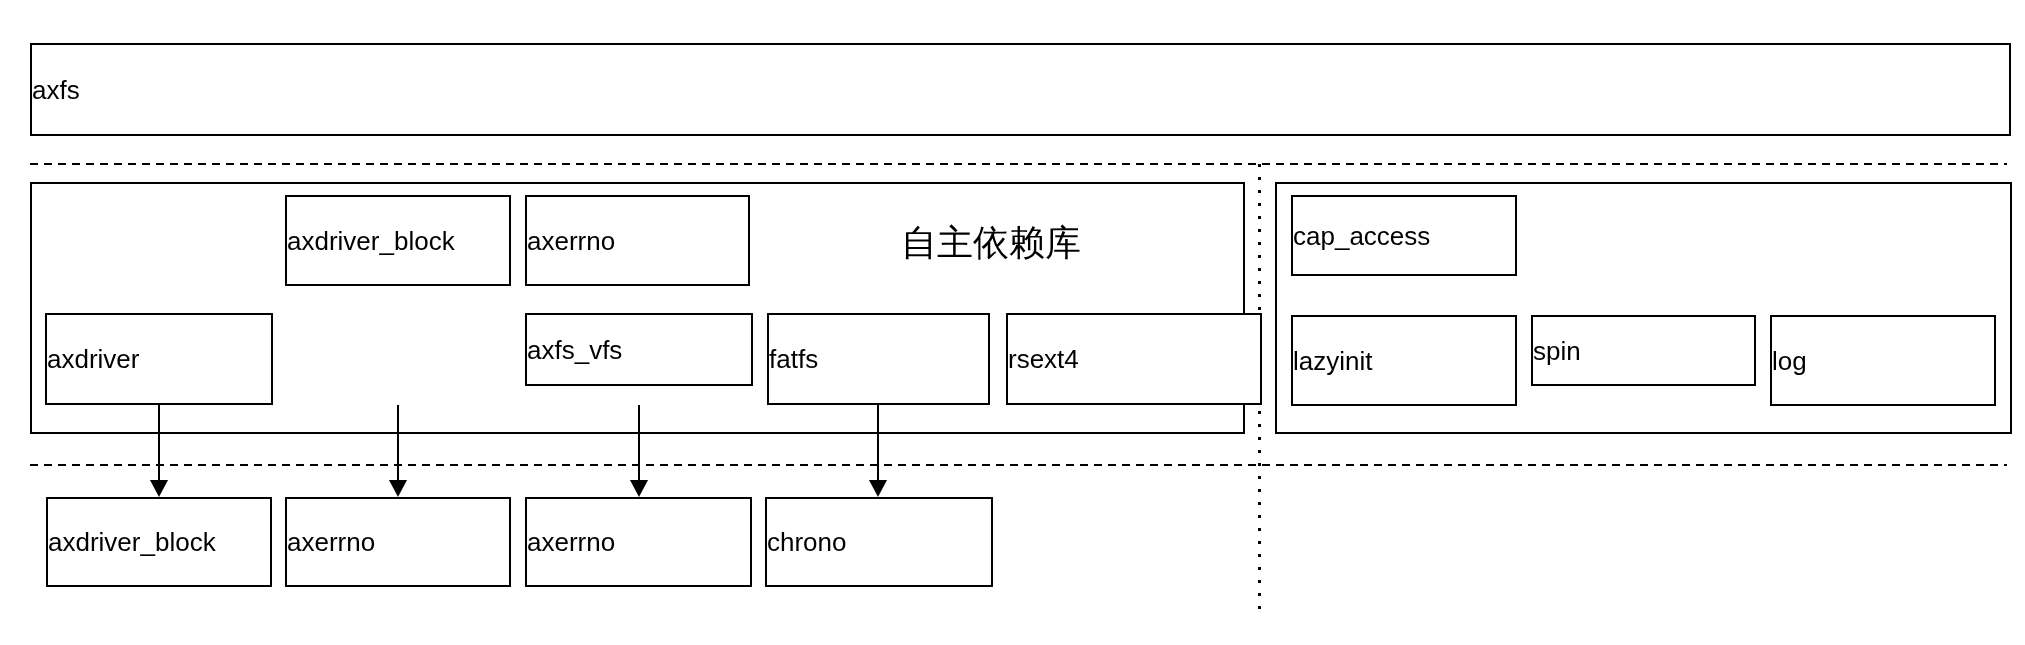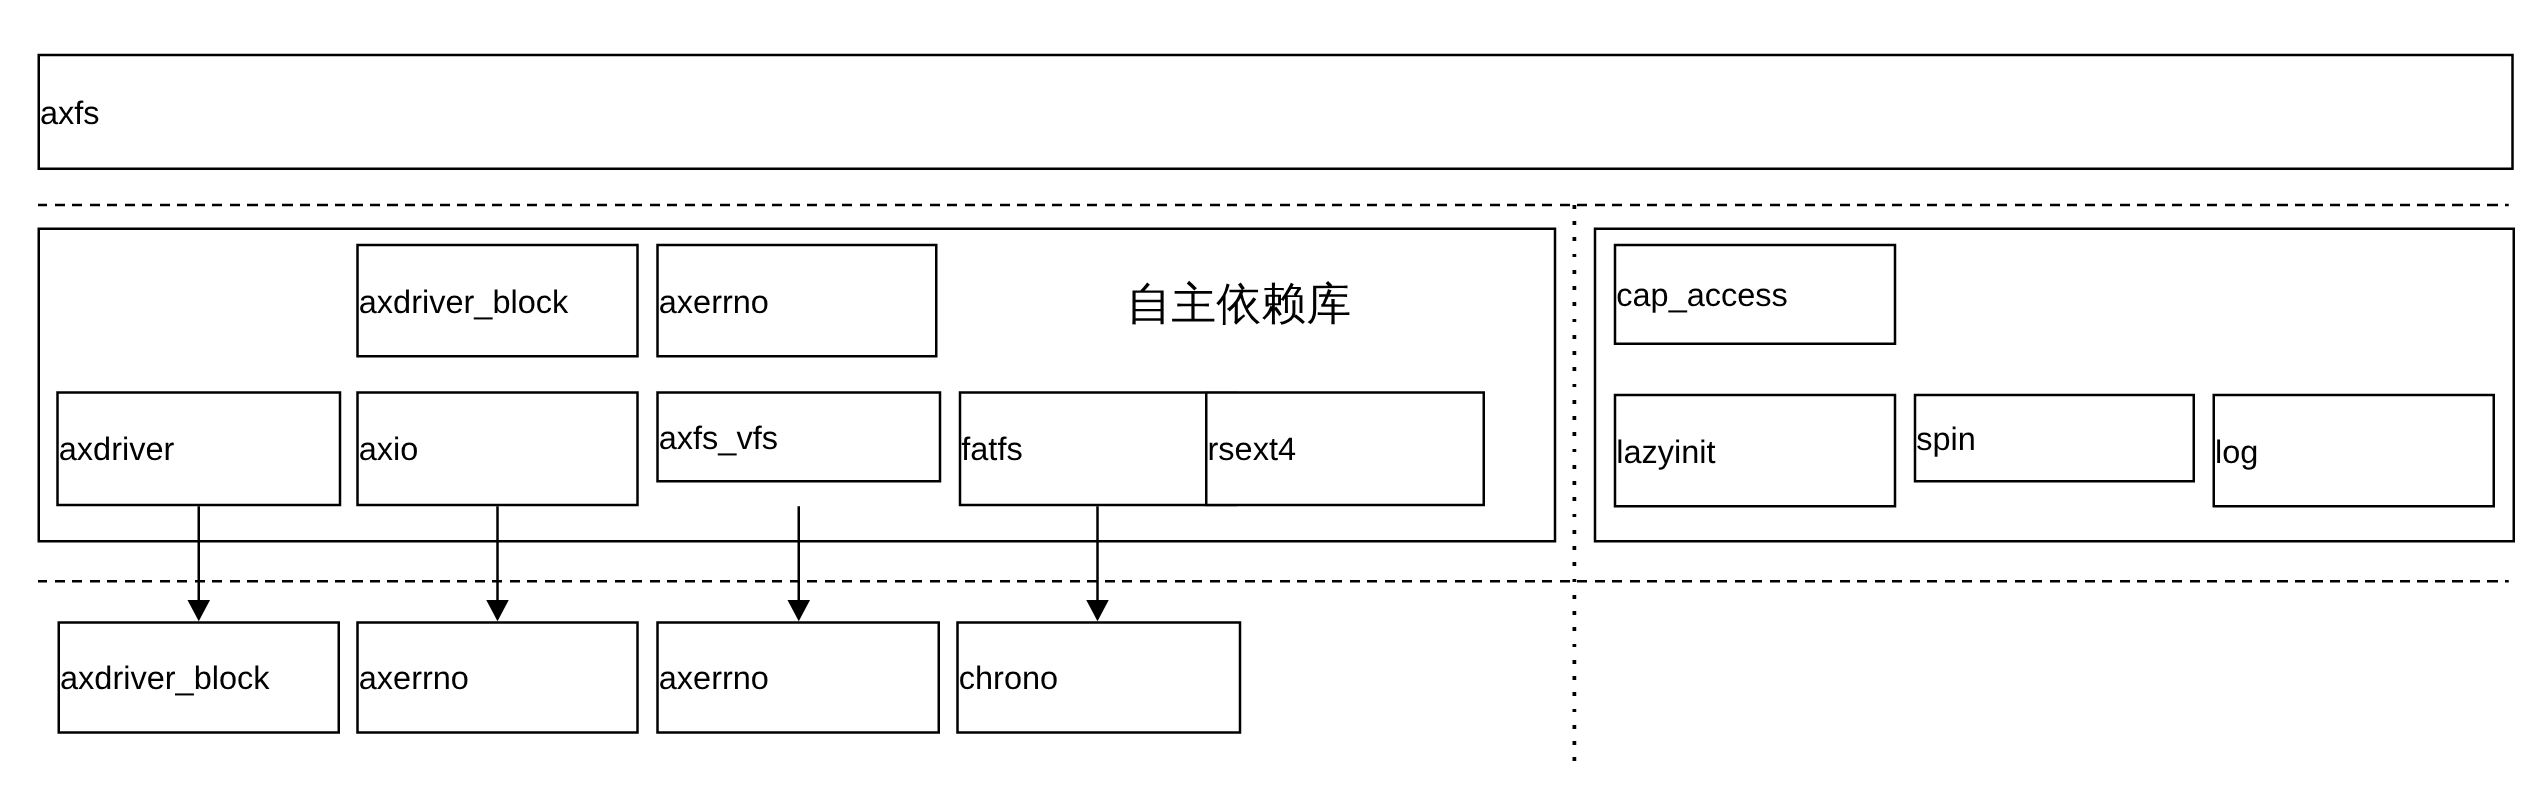--- a/index.html
+++ b/index.html
@@ -67,30 +67,27 @@
     <span>axdriver_block</span>
   </div>
   <div class="node" style="left:525px;top:195px;width:225px;height:91px">
     <span>axerrno</span>
   </div>
   <div class="group-label" style="left:991px;top:243px">自主依赖库</div>
 
   <div class="node" style="left:45px;top:313px;width:228px;height:92px">
     <span>axdriver</span>
   </div>
-  <div class="node" style="left:285px;top:313px;width:226px;height:92px">
-    <span>axio</span>
-  </div>
   <div class="node" style="left:525px;top:313px;width:228px;height:73px">
     <span>axfs_vfs</span>
   </div>
   <div class="node" style="left:767px;top:313px;width:223px;height:92px">
     <span>fatfs</span>
   </div>
-  <div class="node" style="left:964px;top:313px;width:224px;height:92px">
+  <div class="node" style="left:1006px;top:313px;width:256px;height:92px">
     <span>rsext4</span>
   </div>
 
   <div class="group" style="left:1275px;top:182px;width:737px;height:252px"></div>
 
   <div class="node" style="left:1291px;top:195px;width:226px;height:81px">
     <span>cap_access</span>
   </div>
 
   <div class="node" style="left:1291px;top:315px;width:226px;height:91px">

